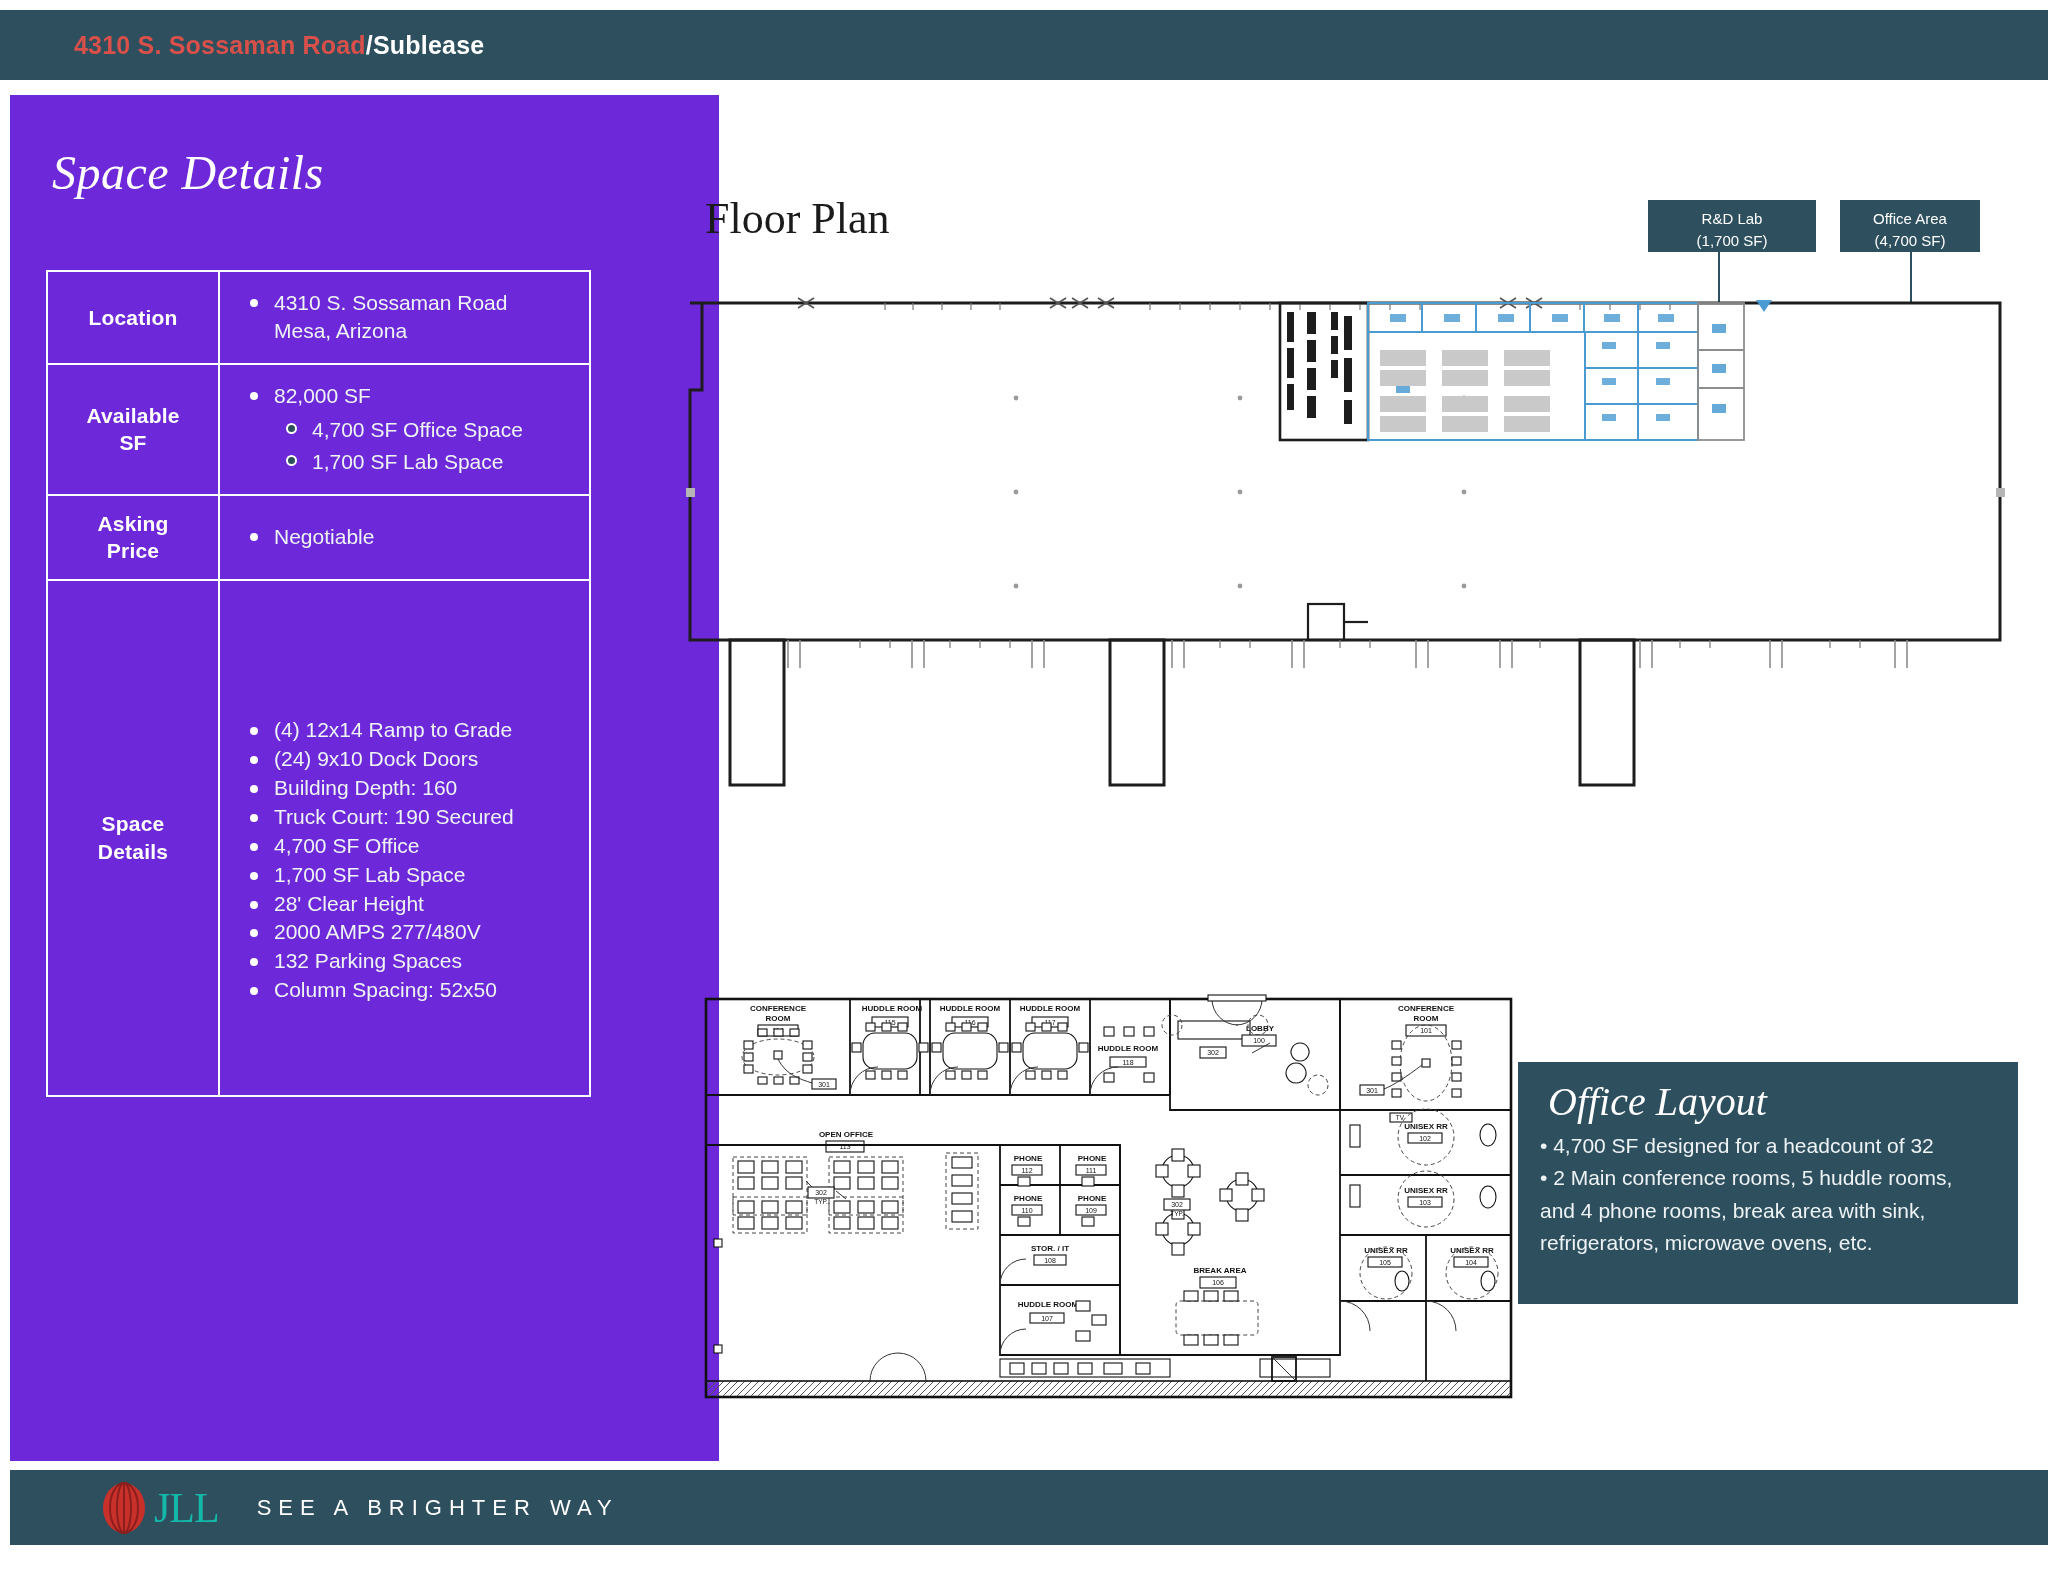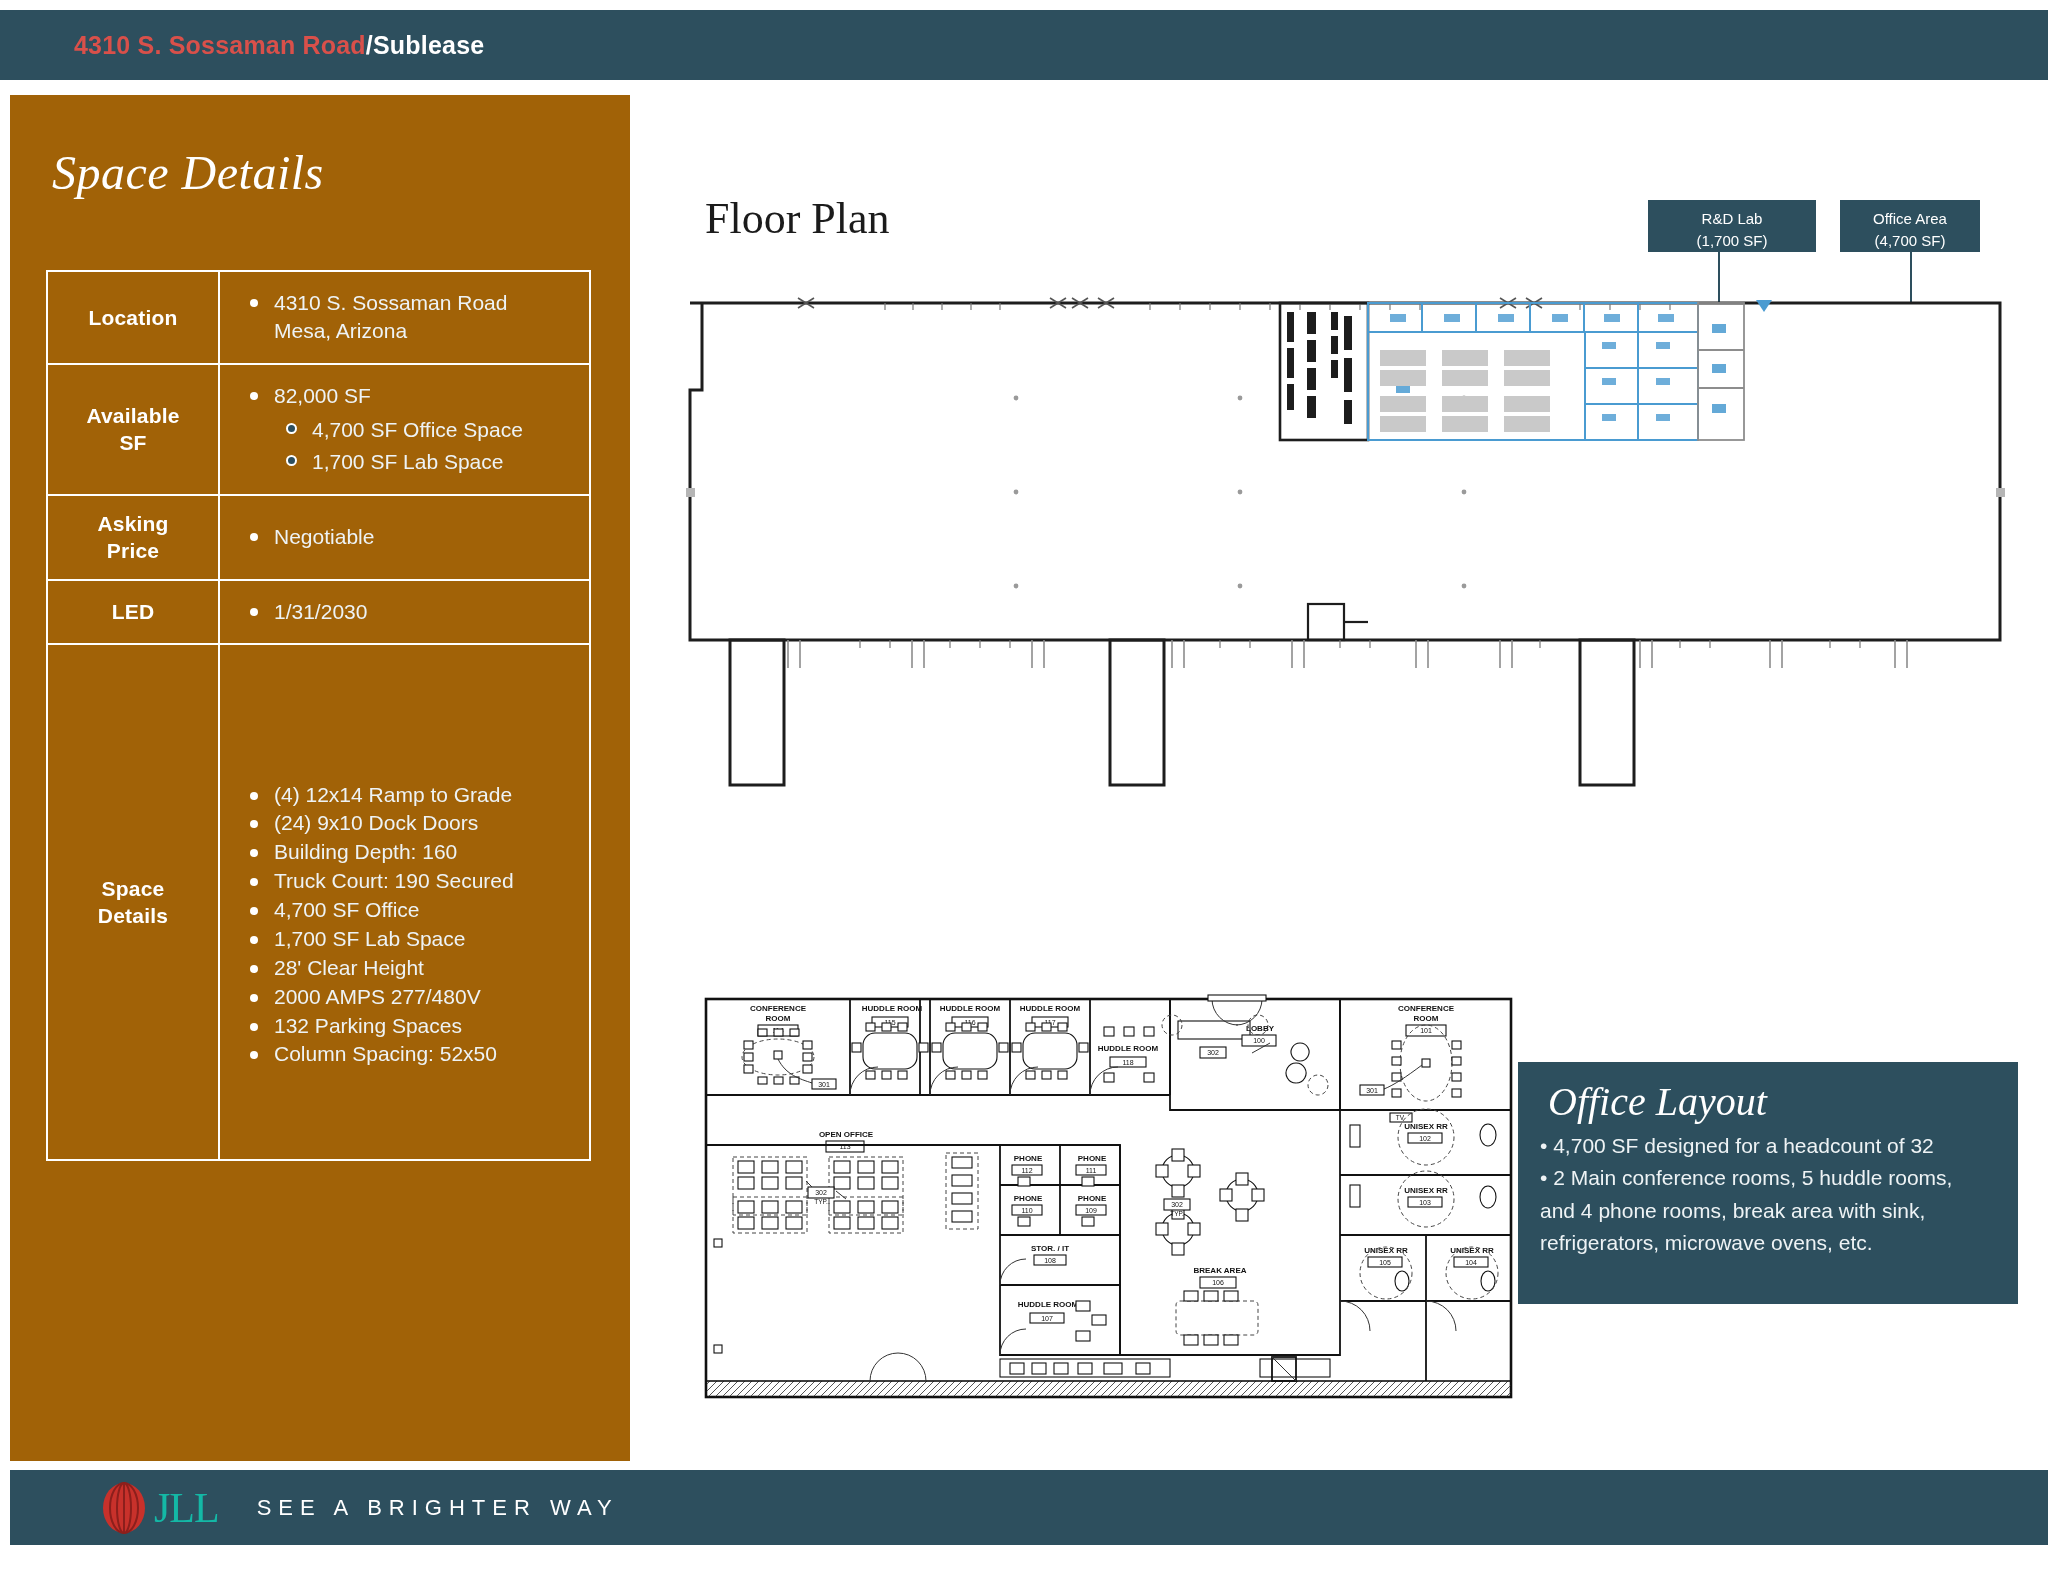--- a/index.html
+++ b/index.html
@@ -17,22 +17,22 @@
   }
   .header-title{
     margin-left:74px;font-size:25px;font-weight:bold;letter-spacing:.2px;
     white-space:nowrap;
   }
   .header-title .addr{color:#d9504a;}
   .header-title .slash{color:#ffffff;}
 
   
   .sidebar{
-    position:absolute;left:10px;top:95px;width:620px;height:1366px;
-    background:#a16207;
+    position:absolute;left:10px;top:95px;width:709px;height:1366px;
+    background:#6d28d9;
   }
   .sidebar-heading{
     color:#ffffff;font-family:"Liberation Serif", serif;font-style:italic;
     font-size:48px;margin:50px 0 0 42px;letter-spacing:.5px;
   }
 
   
   .details-table{
     position:absolute;left:36px;top:175px;width:545px;
     border-collapse:collapse;table-layout:fixed;
@@ -157,28 +157,20 @@
 
         <tr>
           <td class="lbl">Asking<br>Price</td>
           <td class="val">
             <ul class="vlist">
               <li>Negotiable</li>
             </ul>
           </td>
         </tr>
 
-        <tr>
-          <td class="lbl">LED</td>
-          <td class="val">
-            <ul class="vlist">
-              <li>1/31/2030</li>
-            </ul>
-          </td>
-        </tr>
 
         <tr>
           <td class="lbl">Space<br>Details</td>
           <td class="val" style="height:440px;padding-top:60px;">
             <ul class="vlist tight">
               <li>(4) 12x14 Ramp to Grade</li>
               <li>(24) 9x10 Dock Doors</li>
               <li>Building Depth: 160</li>
               <li>Truck Court: 190 Secured</li>
               <li>4,700 SF Office</li>

